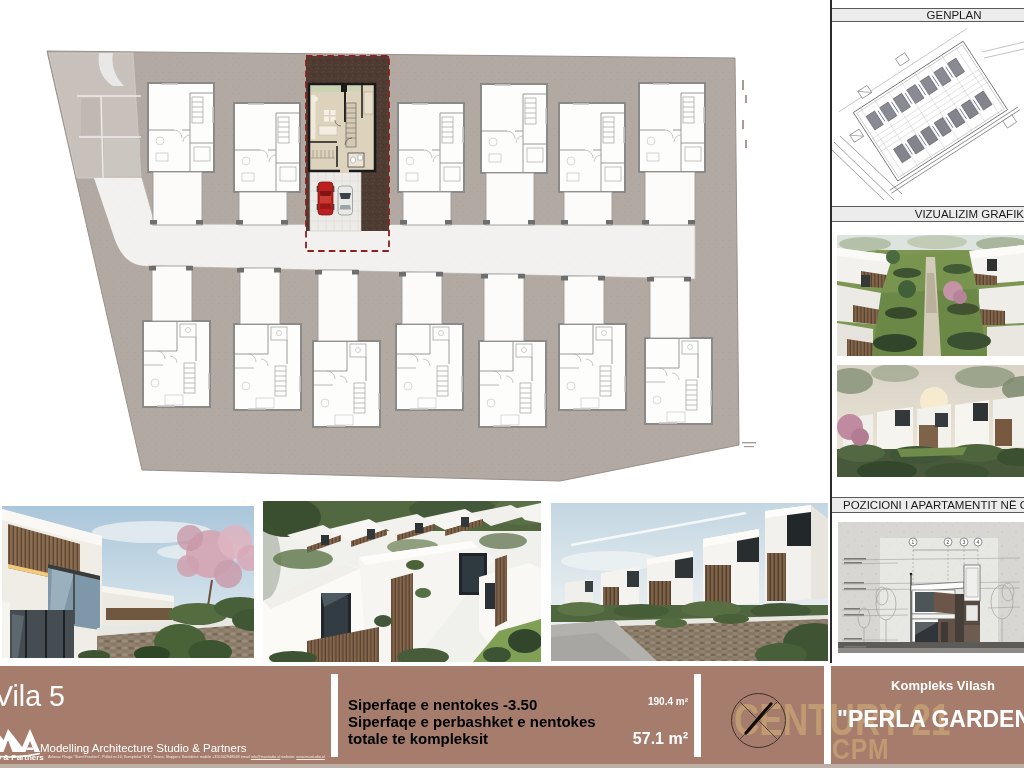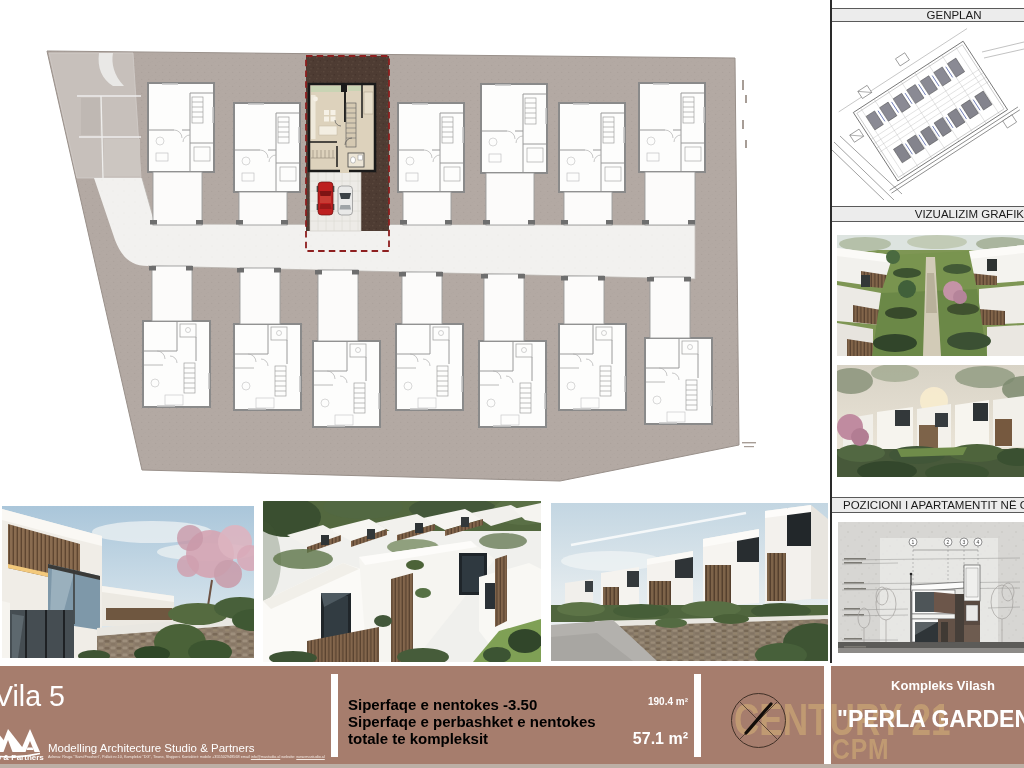--- a/index.html
+++ b/index.html
@@ -817,21 +817,21 @@
 <polygon points="-1,24 8,1 26,24" fill="#fff"></polygon>
 <polygon points="3.5,24 8,12 12.5,24" fill="#a67d6d"></polygon>
 <polygon points="20,24 30,1 40,24" fill="#fff"></polygon>
 <polygon points="25.5,24 30,13 34.5,24" fill="#a67d6d"></polygon>
 <polygon points="27.5,19.5 32.5,19.5 33.5,22 26.5,22" fill="#fff"></polygon>
 <path d="M -14,27 Q 14,31.5 40,25.5" fill="none" stroke="#fff" stroke-width="1.5"></path>
 </svg>
 
 <div class="abs" style="left:-6px;top:753px;color:#fff;font-size:8px;font-weight:bold;white-space:nowrap;">io &amp; Partners</div>
 
-<div class="abs" style="left:48px;top:742px;color:#fff;font-size:11.5px;white-space:nowrap;">Modelling Architecture Studio &amp; Partners</div>
+<div class="abs" style="left:40px;top:742px;color:#fff;font-size:11.5px;white-space:nowrap;">Modelling Architecture Studio &amp; Partners</div>
 
 <div class="abs" style="left:48px;top:755px;color:#f2e8e2;font-size:3.8px;white-space:nowrap;">Adresa: Rruga "Sami Frasheri", Pallati nr.10, Kompleksi "DG", Tirane, Shqiperi. Kontaktet: mobile +355502948568 email <span style="text-decoration:underline">info@mastudio.al</span> website: <span style="text-decoration:underline">www.mastudio.al</span></div>
 
 <div class="abs" style="left:331px;top:674px;width:7px;height:83px;background:#fff;"></div>
 
 <div class="abs" style="left:694px;top:674px;width:7px;height:83px;background:#fff;"></div>
 
 <div class="abs" style="left:824px;top:666px;width:7px;height:98px;background:#fff;"></div>
 
 <div class="abs" style="left:348px;top:696px;color:#000000;font-size:15px;font-weight:bold;line-height:17px;white-space:nowrap;">Siperfaqe e nentokes -3.50<br>Siperfaqe e perbashket e nentokes<br>totale te kompleksit</div>

